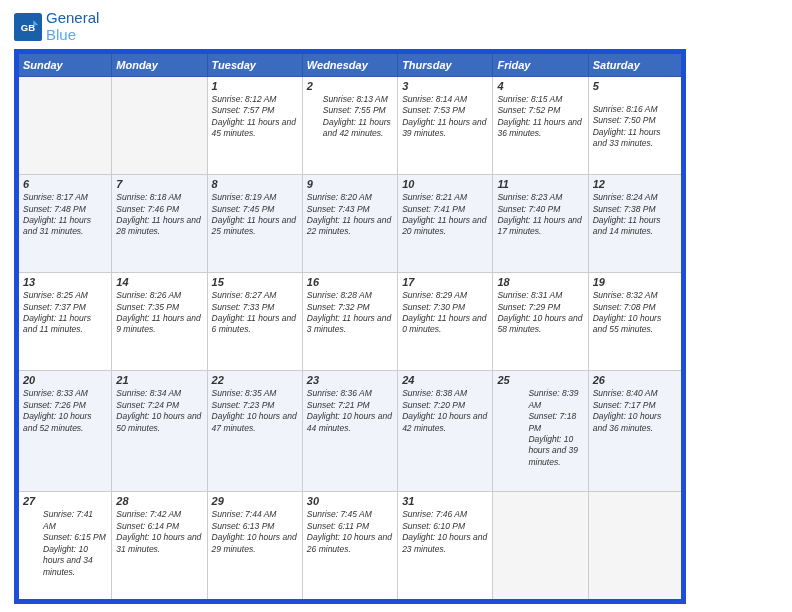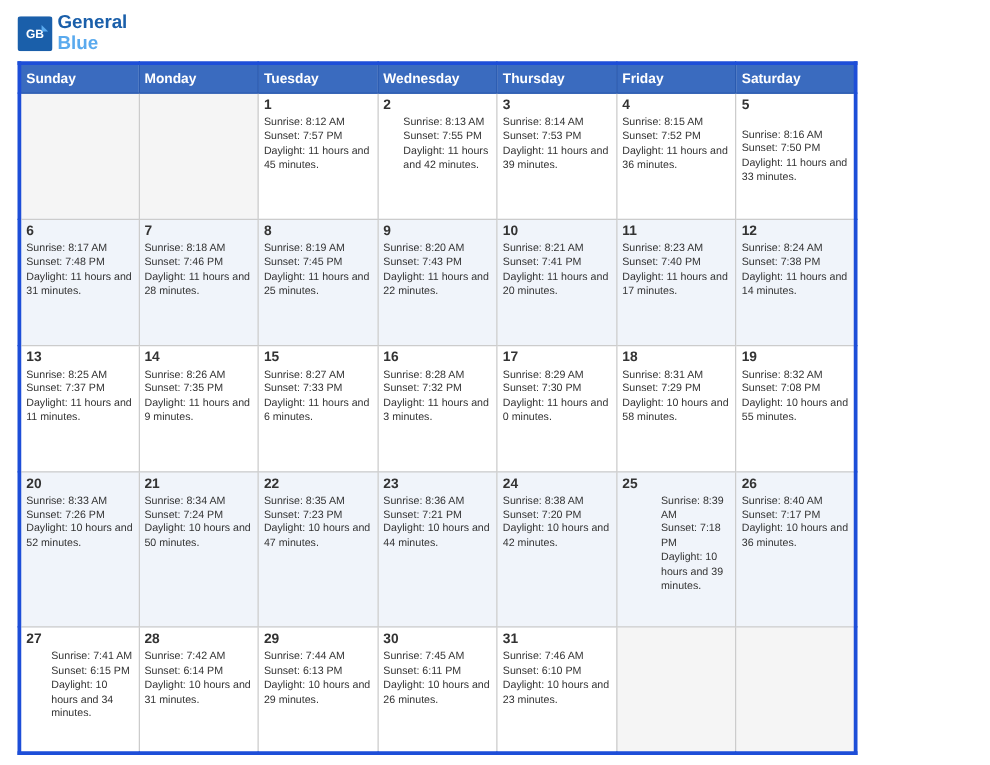--- a/index.html
+++ b/index.html
@@ -24,21 +24,21 @@
       align-items: flex-start;
       margin-bottom: 6px;
     }
     .logo {
       display: flex;
       align-items: center;
       gap: 4px;
     }
     .logo-text {
       font-size: 15px;
-      font-weight: bold;
+      font-weight: normal;
       color: #333;
       line-height: 1.1;
     }
     .logo-text span {
       color: #1a5faa;
     }
     .logo-icon {
       width: 28px;
       height: 28px;
     }
@@ -50,24 +50,25 @@
       font-weight: bold;
       color: #333;
       line-height: 1.1;
     }
     .location-title {
       font-size: 14px;
       color: #555;
     }
     .calendar {
       flex: 1;
-      border: 3px solid #1d4ed8;
+      border: 5px solid #1d4ed8;
       border-collapse: collapse;
       width: 100%;
       table-layout: fixed;
+      font-style: italic;
     }
     .calendar th {
       background: #3a6bbf;
       color: #fff;
       font-size: 11px;
       font-weight: bold;
       padding: 5px 4px;
       text-align: left;
       border: 1px solid #2a5aaf;
     }

